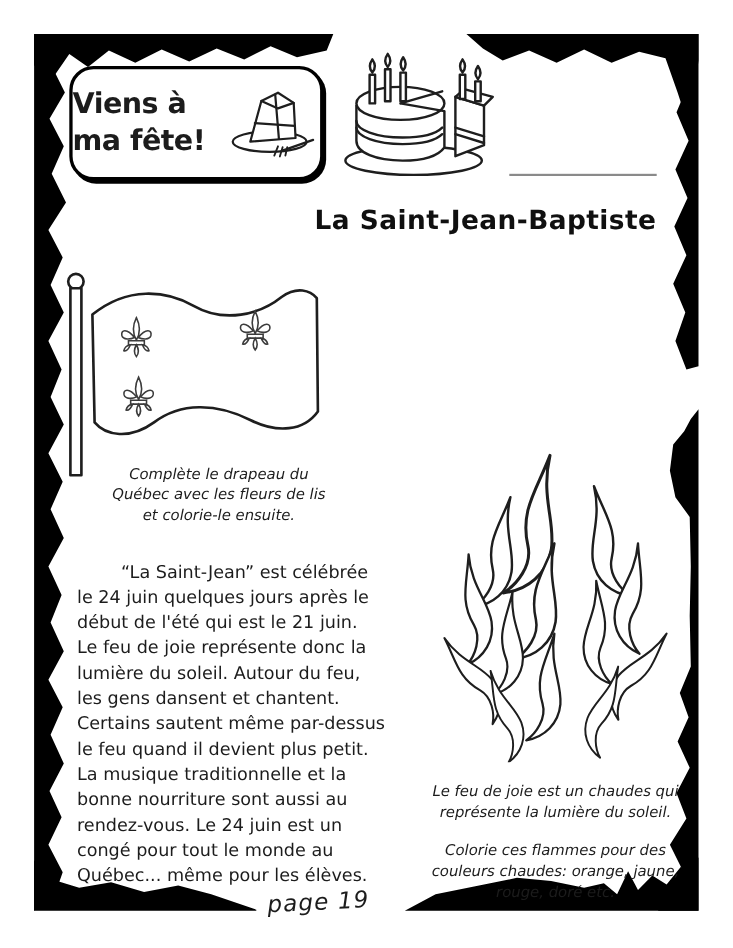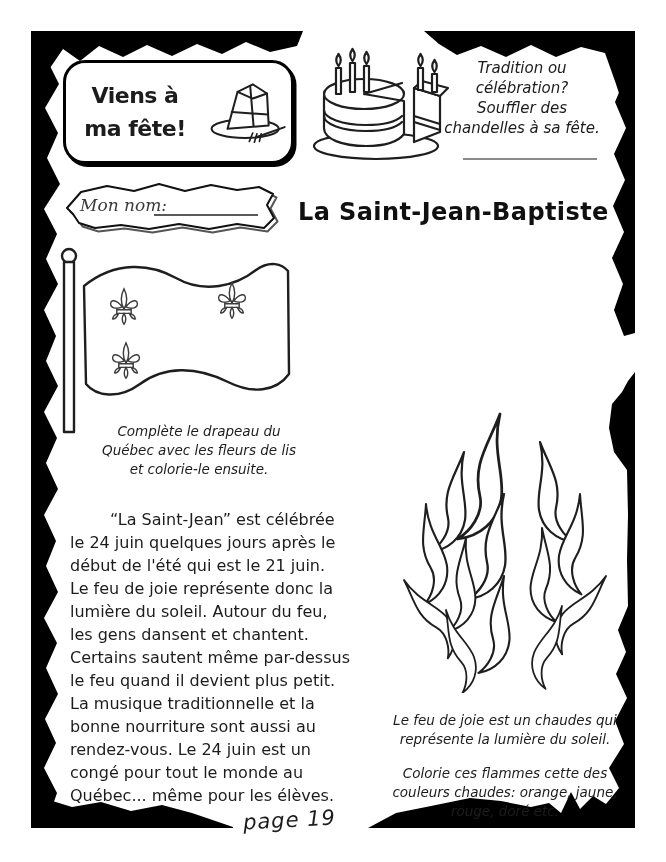--- a/index.html
+++ b/index.html
@@ -6,21 +6,21 @@
   .sheet{position:relative;width:666px;height:862px;background:#ffffff;overflow:hidden;
          font-family:"DejaVu Sans",sans-serif;color:#1c1c1c;}
   .abs{position:absolute;}
   svg{display:block;}
   .ink{stroke:#1e1e1e;fill:#ffffff;stroke-linejoin:round;stroke-linecap:round;}
   .border-svg{left:0;top:0;z-index:1;}
   .content{z-index:2;}
   
   .badge{left:63px;top:60px;width:225px;height:98px;background:#fff;border:3px solid #000;
          border-radius:22px;box-shadow:2.5px 3px 0 #000;display:flex;align-items:center;z-index:2;}
-  .badge-label{width:138px;text-align:center;font-weight:bold;font-size:22px;line-height:33px;
+  .badge-label{width:138px;text-align:left;font-weight:bold;font-size:26px;line-height:33px;
                white-space:pre-line;letter-spacing:-0.5px;}
   
   .note{left:424px;top:58px;width:196px;text-align:center;font-style:italic;font-size:15px;
         line-height:20px;white-space:pre-line;z-index:2;}
   .answer-line{left:463px;top:158px;width:134px;border-top:2px solid #8a8a8a;z-index:2;}
   
   .banner{left:56px;top:175px;width:232px;height:62px;z-index:2;}
   .name-label{position:absolute;left:24px;top:20px;font-family:"DejaVu Serif",serif;
               font-style:italic;font-size:17px;color:#3a3a3a;}
   
@@ -88,38 +88,24 @@
       <rect x="120" y="36" width="5" height="22"></rect>
       <rect x="134" y="42" width="5" height="18"></rect>
       <path d="M40.5,22 C44,27 43,31 40.5,34 C38,31 37,27 40.5,22 Z"></path>
       <path d="M54.5,17 C58,22 57,26 54.5,29 C52,26 51,22 54.5,17 Z"></path>
       <path d="M68.5,20 C72,25 71,29 68.5,32 C66,29 65,25 68.5,20 Z"></path>
       <path d="M122.5,22 C126,27 125,31 122.5,34 C120,31 119,27 122.5,22 Z"></path>
       <path d="M136.5,28 C140,33 139,37 136.5,40 C134,37 133,33 136.5,28 Z"></path>
     </g>
   </svg>
 
-  <div class="abs note">Tradition ou
-célébration?
-Souffler des
-chandelles à sa fête.</div>
   <div class="abs answer-line"></div>
 
-  <div class="abs banner">
-    <svg width="232" height="62" viewBox="0 0 232 62">
-      <g stroke-linejoin="round">
-        <path d="M11,33 L25,17 L51,11 L78,16 L103,9 L129,16 L155,10 L181,15 L203,12 L217,19 L211,30 L218,43 L208,53 L181,49 L153,54 L123,49 L93,54 L65,50 L39,53 L23,48 L17,39 Z" fill="#ffffff" stroke="#555555" stroke-width="2" transform="translate(3.5,3.5)"></path>
-        <path d="M11,33 L25,17 L51,11 L78,16 L103,9 L129,16 L155,10 L181,15 L203,12 L217,19 L211,30 L218,43 L208,53 L181,49 L153,54 L123,49 L93,54 L65,50 L39,53 L23,48 L17,39 Z" fill="#ffffff" stroke="#111111" stroke-width="2"></path>
-        <path d="M98,40 L202,40" stroke="#222222" stroke-width="1.6"></path>
-      </g>
-    </svg>
-    <span class="name-label">Mon nom:</span>
-  </div>
 
-  <h1 class="abs title" style="margin:14px;">La Saint-Jean-Baptiste</h1>
+  <h1 class="abs title" style="margin:2px;">La Saint-Jean-Baptiste</h1>
 
 
   <svg class="abs content" style="left:56px;top:244px;" width="240" height="192" viewBox="0 0 240 192">
     <defs>
       <path id="fleur" d="M0,-16 C3,-10 3.5,-5 0,1 C-3.5,-5 -3,-10 0,-16 Z
                M-1.5,-1 C-7,-8 -12,-7 -11,-2.5 C-10,1 -4.5,0.5 -1.5,-1 Z
                M1.5,-1 C7,-8 12,-7 11,-2.5 C10,1 4.5,0.5 1.5,-1 Z
                M-6,1.5 L6,1.5 L6,4.5 L-6,4.5 Z
                M0,4.5 C2,8 2,11 0,13.5 C-2,11 -2,8 0,4.5 Z
                M-4.5,4.5 C-6,8 -8,9.5 -9.5,9 C-9,6.5 -7,5 -4.5,4.5 Z
@@ -172,19 +158,19 @@
       <use href="#flameR" transform="translate(224,168) rotate(48) scale(0.85)" vector-effect="non-scaling-stroke"></use>
       <use href="#flameL" transform="translate(22,172) rotate(-48) scale(0.85)" vector-effect="non-scaling-stroke"></use>
       <use href="#flameL" transform="translate(122,168) rotate(-4) scale(0.95)" vector-effect="non-scaling-stroke"></use>
       <use href="#flameR" transform="translate(180,198) rotate(30) scale(0.8)" vector-effect="non-scaling-stroke"></use>
       <use href="#flameL" transform="translate(64,202) rotate(-30) scale(0.8)" vector-effect="non-scaling-stroke"></use>
     </g>
   </svg>
 
   <div class="abs caption fire-caption">Le feu de joie est un chaudes qui
 représente la lumière du soleil.</div>
-  <div class="abs caption color-instruction">Colorie ces flammes cette des
+  <div class="abs caption color-instruction">Colorie ces flammes pour des
 couleurs chaudes: orange, jaune,
 rouge, doré etc.</div>
 
   <div class="abs page-number">page 19</div>
 
 </div>
 
 </body></html>

